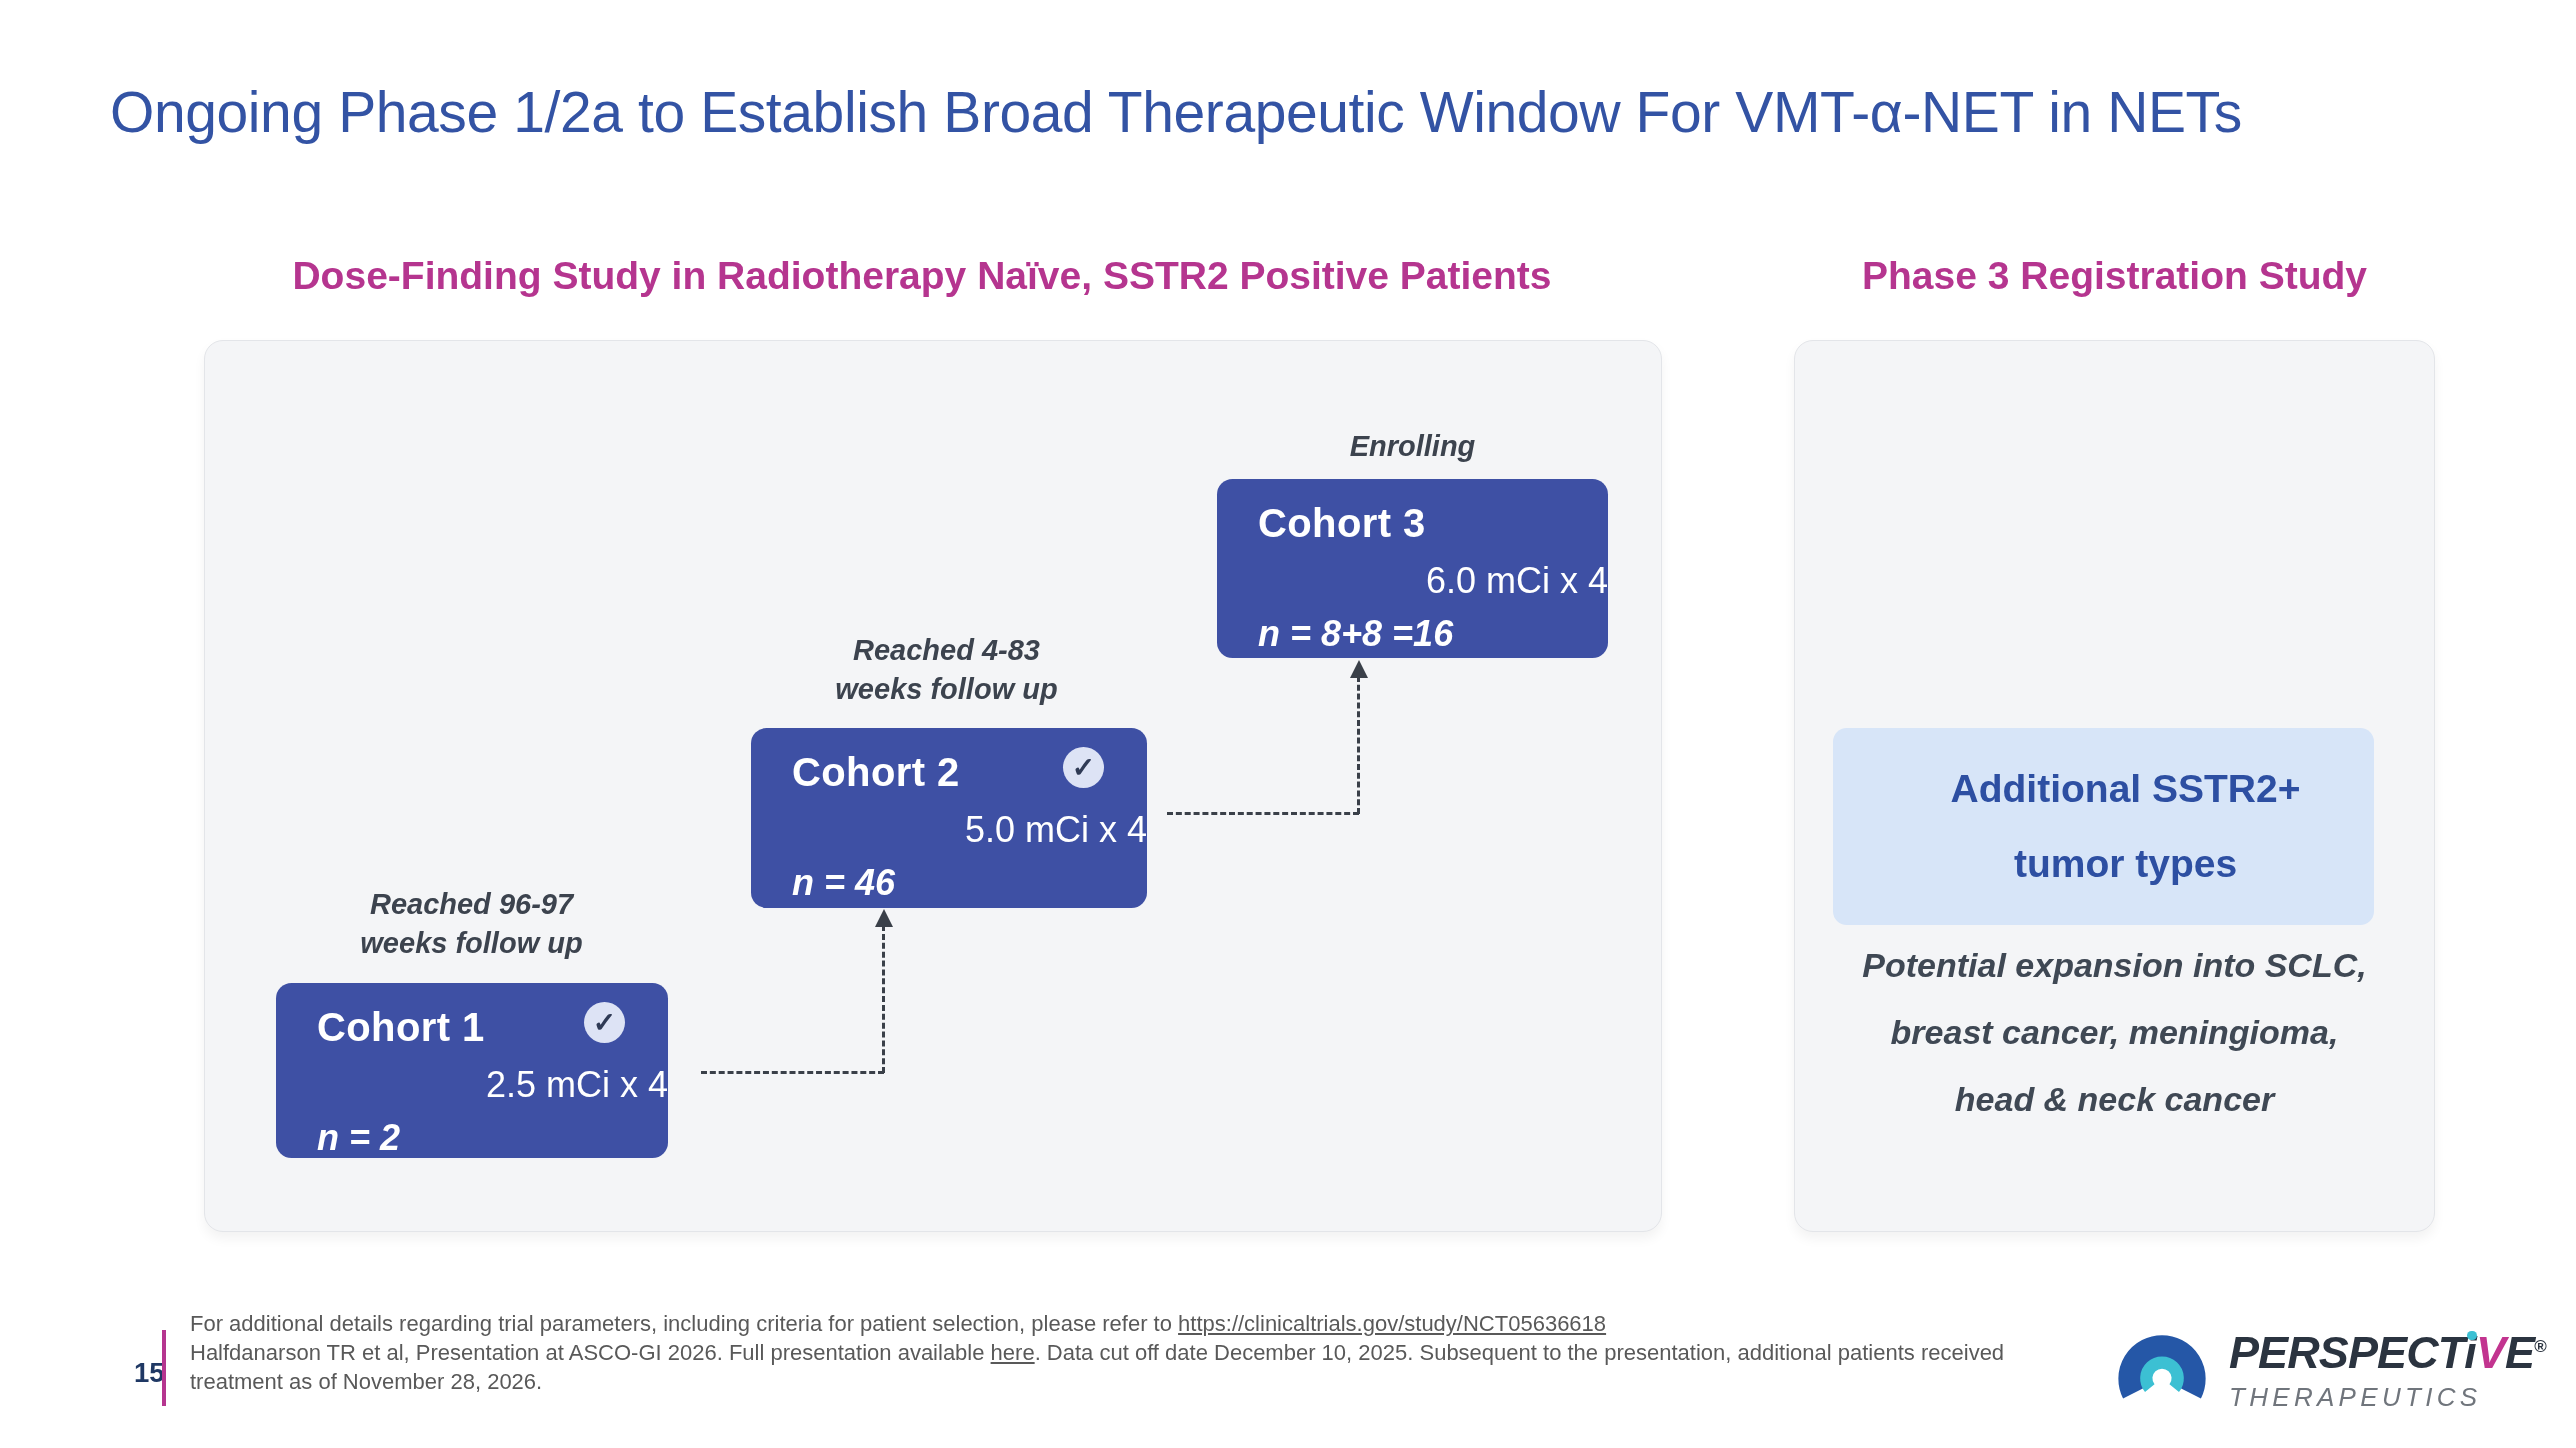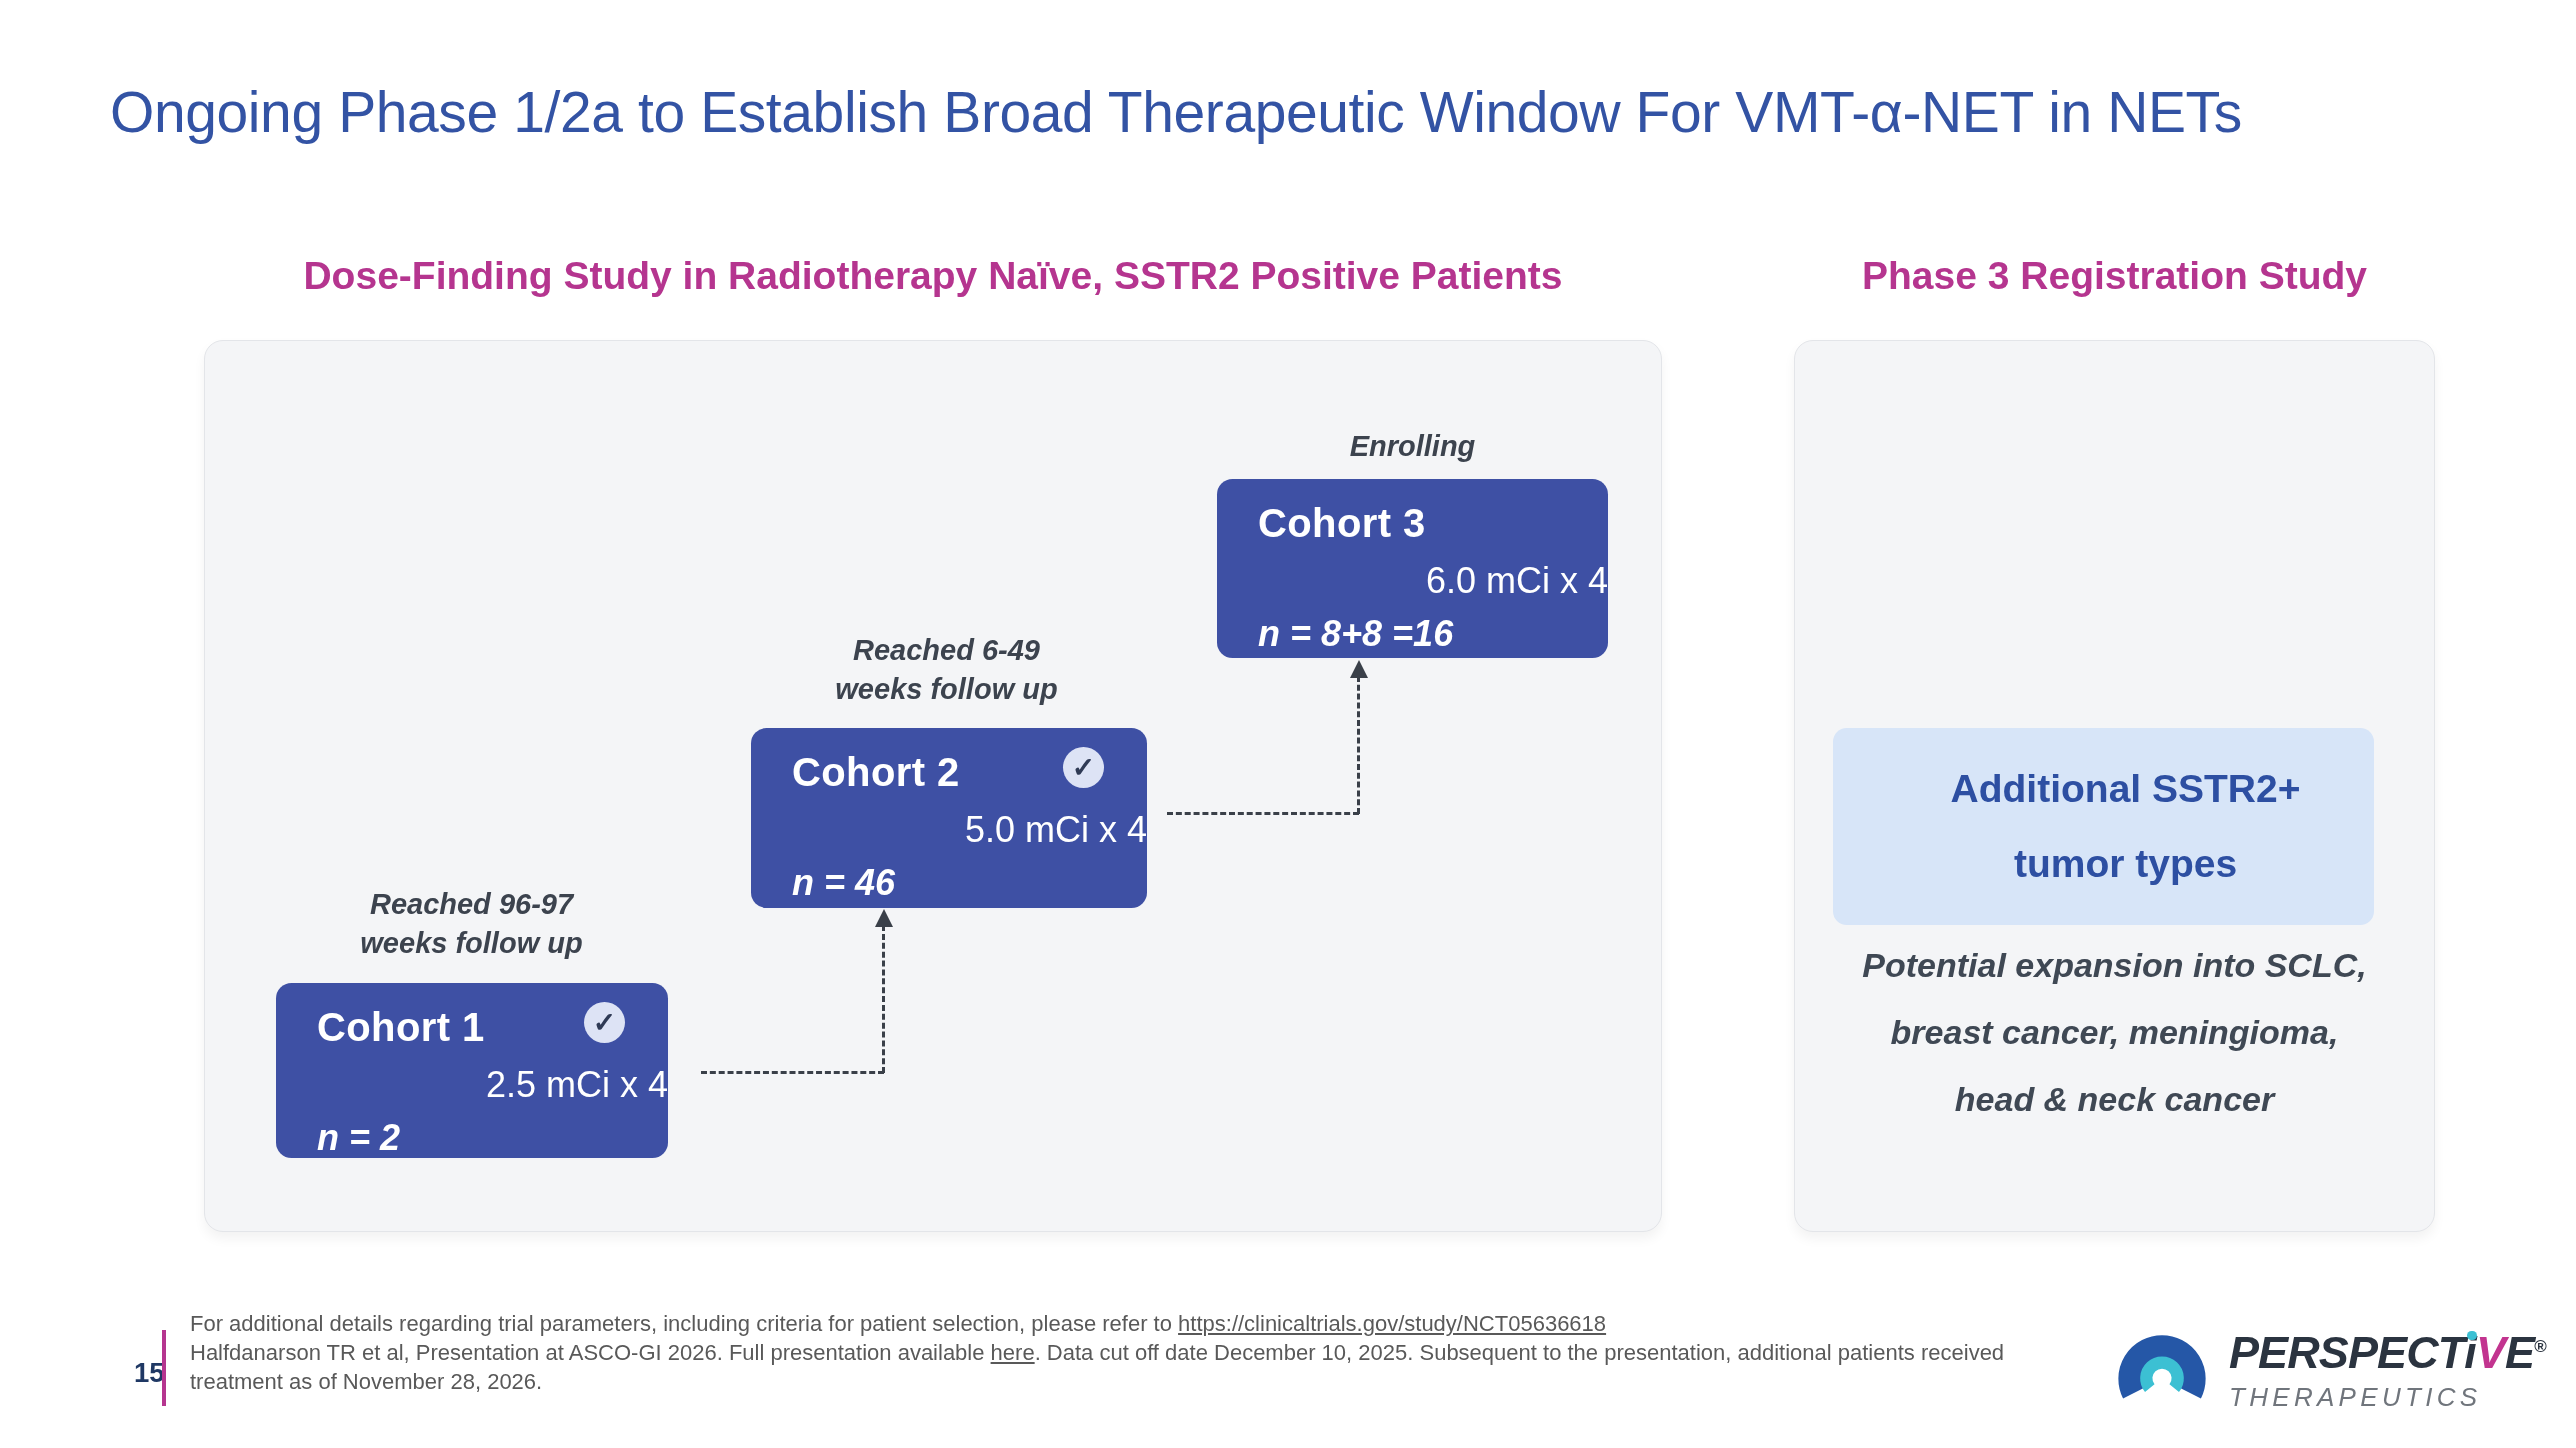--- a/index.html
+++ b/index.html
@@ -9,21 +9,21 @@
   }
   
   .title{
     position:absolute;left:110px;top:79px;width:2361px;
     font-size:57px;font-weight:400;color:#3353a4;letter-spacing:-0.4px;white-space:nowrap;
   }
   
   .section-header{
     position:absolute;top:254px;font-size:39px;font-weight:700;color:#b5358f;text-align:center;white-space:nowrap;
   }
-  .section-header.left{left:204px;width:1458px;}
+  .section-header.left{left:193px;width:1458px;}
   .section-header.right{left:1794px;width:641px;}
   
   .panel{
     position:absolute;top:340px;height:892px;background:#f4f5f7;
     border:1.7px solid #e3e5e9;border-radius:19px;box-sizing:border-box;
     box-shadow:0 6.9px 12px rgba(0,0,0,0.05);
   }
   .panel.left{left:204px;width:1458px;}
   .panel.right{left:1794px;width:641px;}
   
@@ -112,21 +112,21 @@
 
   <div class="title">Ongoing Phase 1/2a to Establish Broad Therapeutic Window For VMT-α-NET in NETs</div>
 
   <div class="section-header left">Dose-Finding Study in Radiotherapy Naïve, SSTR2 Positive Patients</div>
   <div class="section-header right">Phase 3 Registration Study</div>
 
   <div class="panel left">
 
     <div class="annotation" id="ann-cohort1">Reached 96-97
 weeks follow up</div>
-    <div class="annotation" id="ann-cohort2">Reached 6-49
+    <div class="annotation" id="ann-cohort2">Reached 4-83
 weeks follow up</div>
     <div class="annotation" id="ann-cohort3">Enrolling</div>
 
     <div class="cohort" id="cohort1">
       <span class="check">✓</span>
       <div class="name">Cohort 1</div>
       <div class="dose">2.5 mCi x 4</div>
       <div class="n">n = 2</div>
     </div>
 

